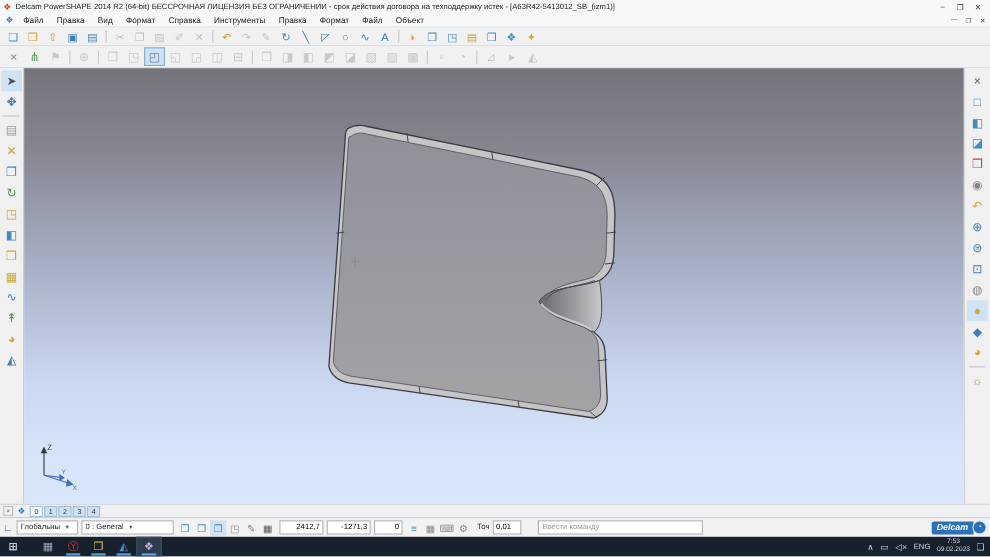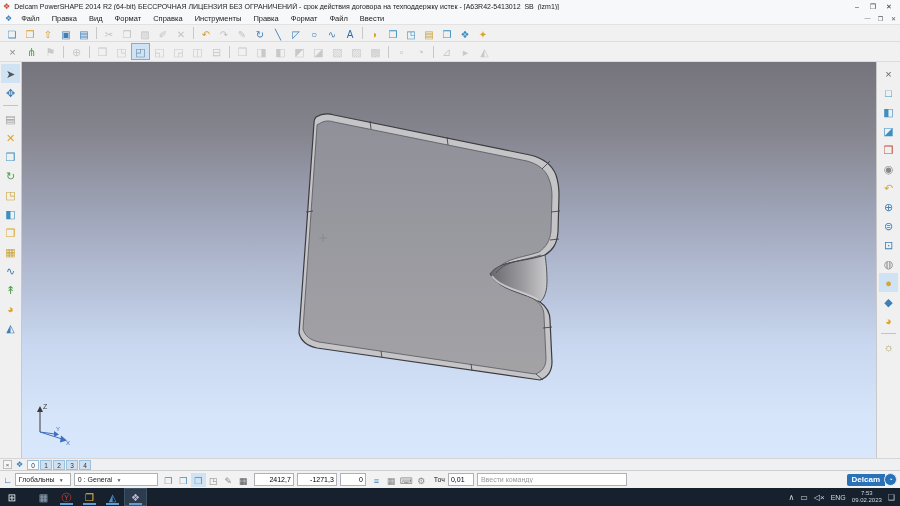--- a/index.html
+++ b/index.html
@@ -65,24 +65,24 @@
   .select .lbl { white-space:nowrap; overflow:hidden; }
   .select .arrow { margin-left:4px; color:#555; font-size:5px; }
   .sel-wp { width:56px; } .sel-level { width:84px; }
   .sb-icons { display:flex; }
   .sb-icons .icon { width:15px; height:14px; line-height:14px; text-align:center; font-size:9px; border:1px solid transparent; }
   .coord-input { height:13px; border:1px solid #aeb2b8; background:#fff; font-size:7px;
     text-align:right; padding-right:2px; font-family:"Liberation Sans",sans-serif; }
   .cw1 { width:40px; } .cw2 { width:40px;text-align:right; } .cw3 { width:26px; }
   .tol-lbl { margin-left:2px; }
   .tol-input { width:26px; height:13px; border:1px solid #aeb2b8; background:#fff; font-size:7px; padding-left:2px; font-family:"Liberation Sans",sans-serif; }
-  .cmd-input { width:150px; height:13px; border:1px solid #aeb2b8; background:#fff; font-size:7px; padding-left:3px; font-family:"Liberation Sans",sans-serif; }
+  .cmd-input { width:150px; height:13px; border:1px solid #aeb2b8; background:#fff; font-size:7px; padding-left:3px; font-family:"Liberation Sans",sans-serif;margin-left:12px; }
   .cmd-input::placeholder { color:#9a9a9a; }
   .logo { margin-left:auto; display:flex; align-items:center; }
-  .logo .pill { background:#2a72b8; color:#fff; font-size:8px; font-weight:bold;
+  .logo .pill { background:#2a72b8; color:#fff; font-size:8px; font-style:italic; font-weight:bold;
     height:12px; line-height:12px; padding:0 5px; border-radius:2px 0 0 2px; }
   .logo .orb { width:13px; height:13px; border-radius:50%; background:#2a72b8; border:1px solid #dfe9f3;
     color:#fff; font-size:7px; line-height:11px; text-align:center; margin-left:-1px; }
 
   
   .taskbar { height:18px; flex:0 0 18px; background:#16212d; display:flex; align-items:center; color:#cfd8e0; }
   .tb-start { width:24px; height:18px; display:flex; align-items:center; justify-content:center; font-size:10px; color:#e8eef4; }
   .tb-apps { display:flex; margin-left:8px; }
   .tb-apps .icon { width:23px; height:18px; line-height:18px; text-align:center; font-size:10px; position:relative; border:1px solid transparent; }
   .tb-apps .icon.running::after { content:''; position:absolute; left:4px; right:4px; bottom:0; height:2px; background:#5a9fd4; }
@@ -111,21 +111,21 @@
     <span class="menu-items">
         <span class="icon">Файл</span>
         <span class="icon">Правка</span>
         <span class="icon">Вид</span>
         <span class="icon">Формат</span>
         <span class="icon">Справка</span>
         <span class="icon">Инструменты</span>
         <span class="icon">Правка</span>
         <span class="icon">Формат</span>
         <span class="icon">Файл</span>
-        <span class="icon">Ввести</span>
+        <span class="icon">Объект</span>
       </span>
     <span class="child-controls">
       <span>—</span>
       <span>❐</span>
       <span>✕</span>
     </span>
   </div>
 
   <div class="toolbar t1">
       <span class="icon" style="color: rgb(74, 143, 196);">❏</span>

